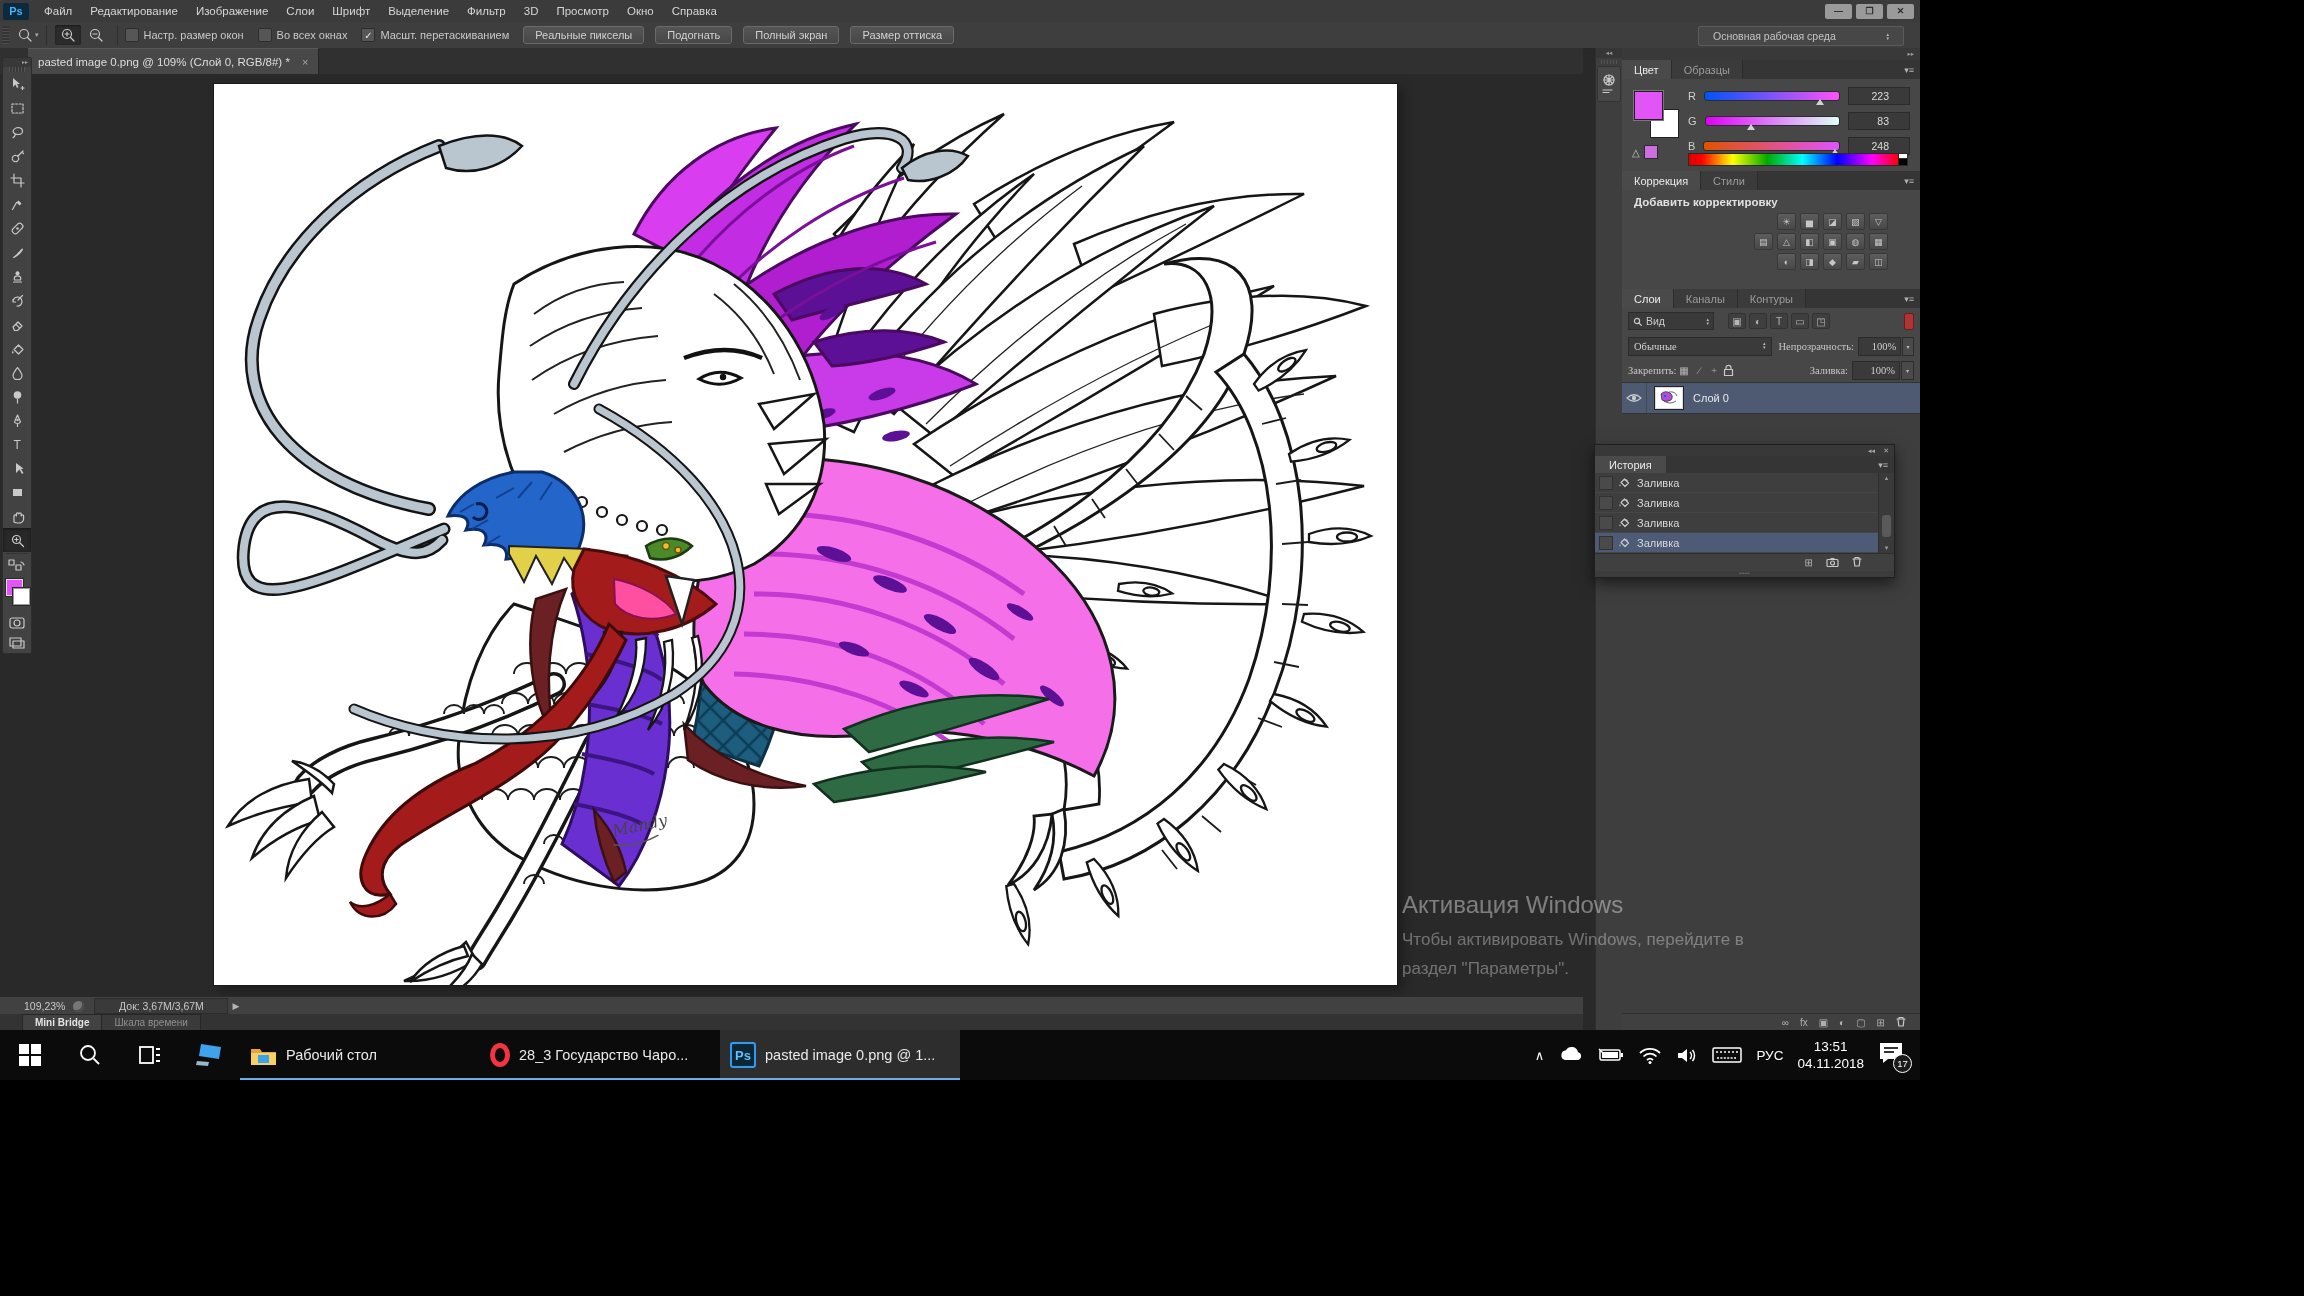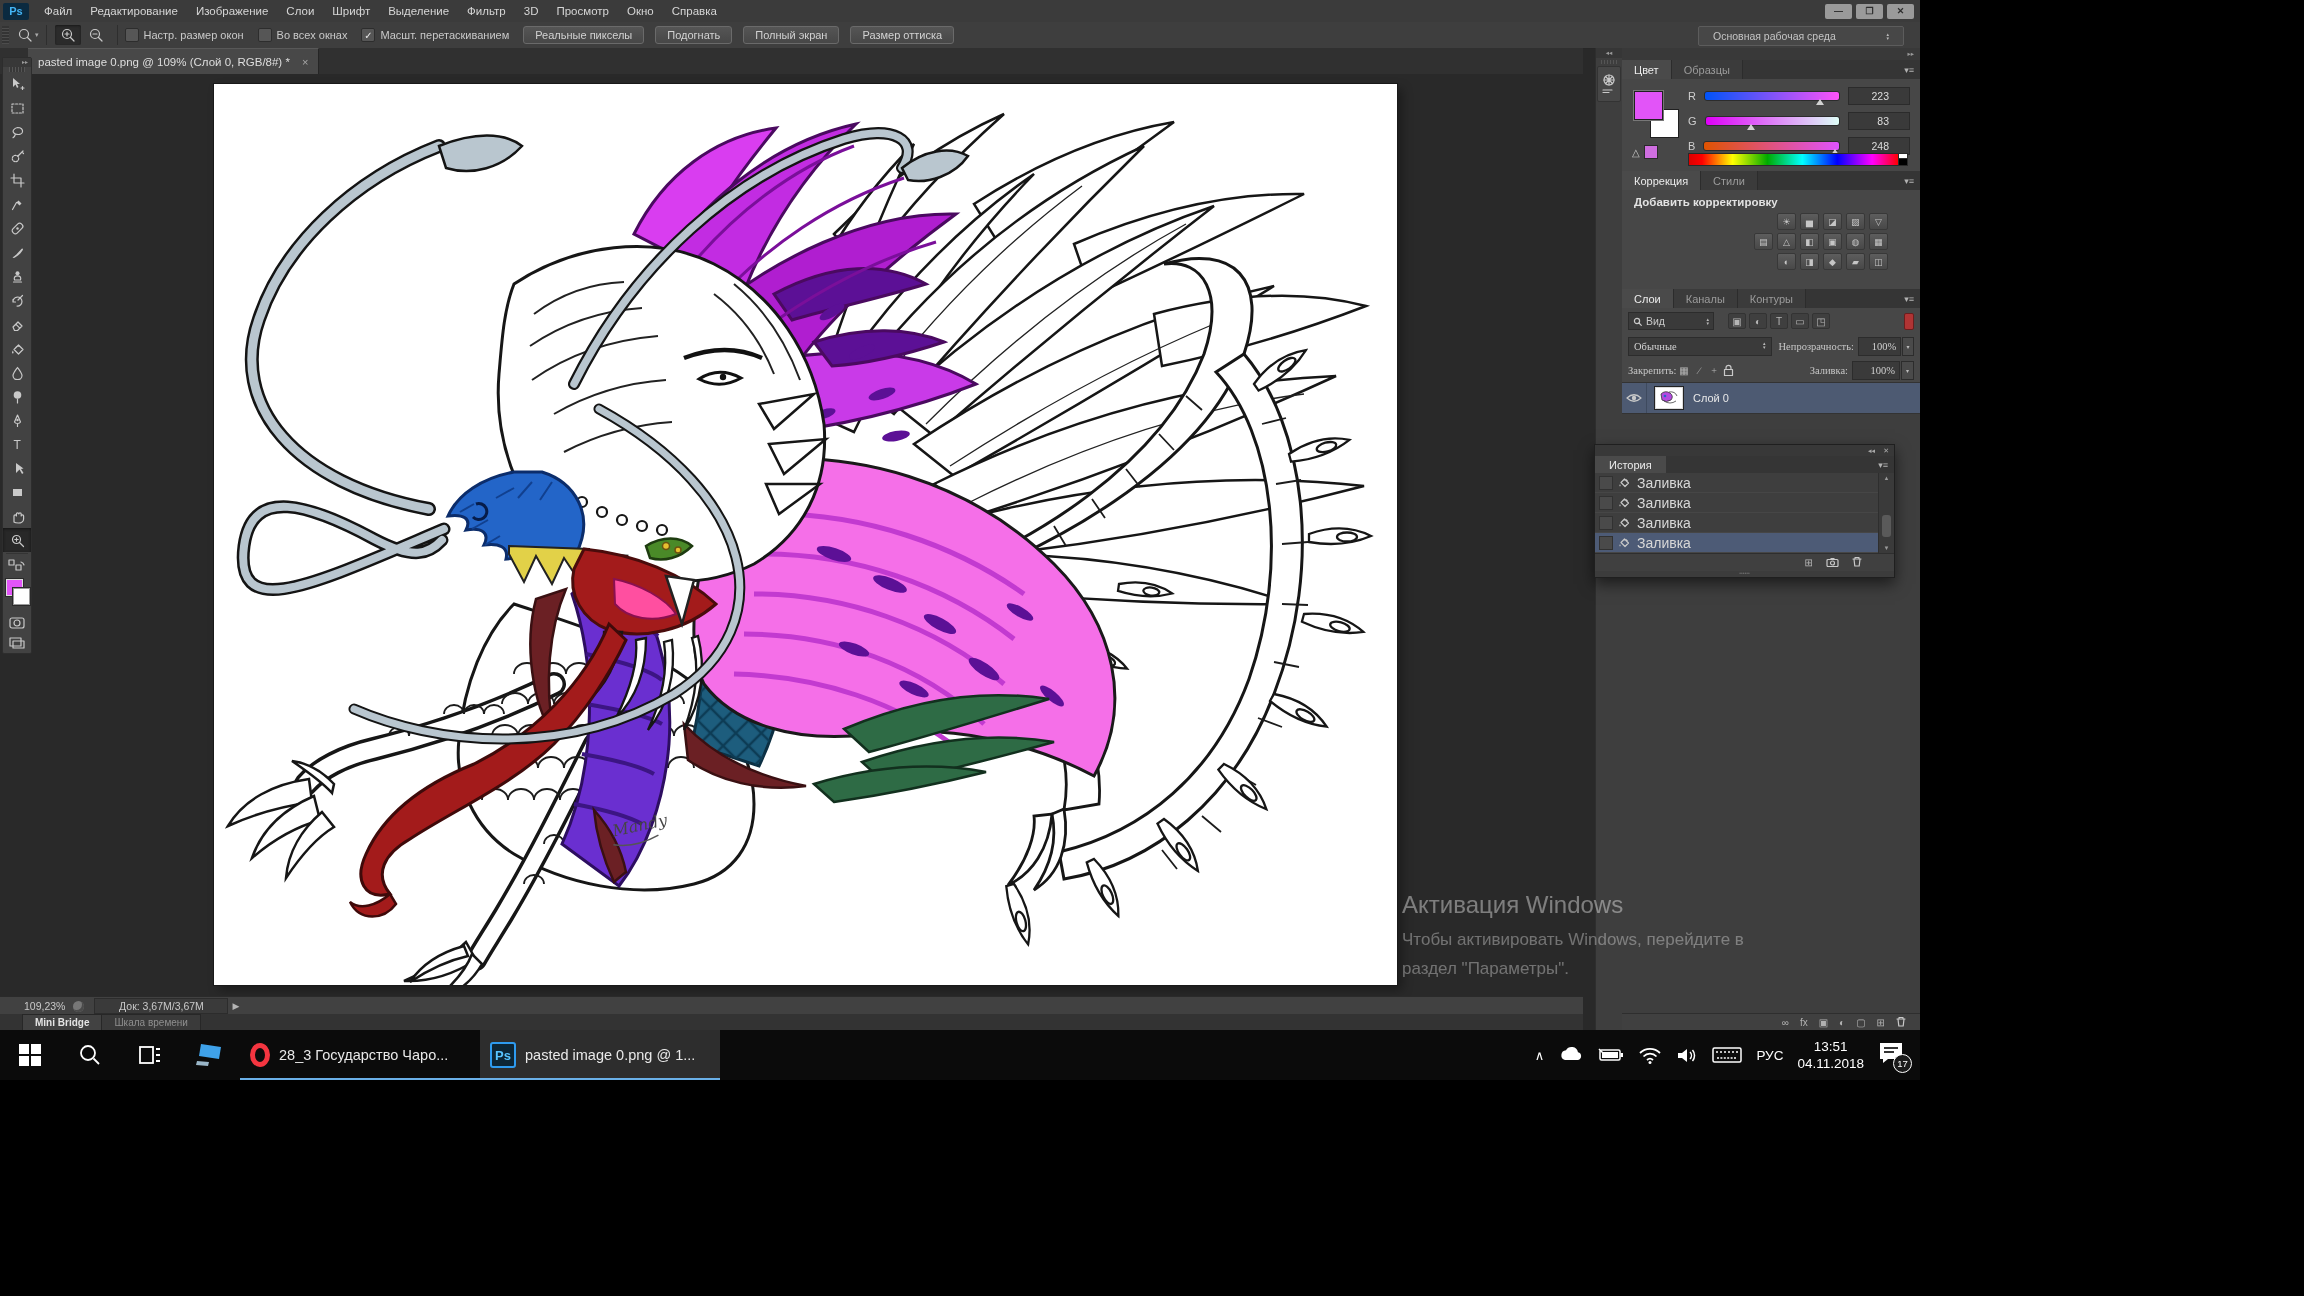--- a/index.html
+++ b/index.html
@@ -126,21 +126,21 @@
              justify-content:flex-end;gap:11px;padding-right:14px;color:#b0b0b0;font-size:10px;flex:none;}
 
   
   .history{position:absolute;left:1594px;top:444px;width:299px;height:132px;background:#434343;border:1px solid #1f1f1f;
            box-shadow:0 6px 14px rgba(0,0,0,.55);z-index:6;display:flex;flex-direction:column;}
   .h-title{height:11px;background:#383838;display:flex;justify-content:flex-end;align-items:center;gap:8px;
            color:#a8a8a8;font-size:7px;padding-right:5px;}
   .h-tabs{height:17px;background:#353535;display:flex;font-size:11px;}
   .h-tab{padding:0 14px;background:#4a4a4a;color:#ececec;display:flex;align-items:center;}
   .h-list{position:relative;flex:1;background:#3e3e3e;}
-  .h-row{height:19px;display:flex;align-items:center;border-bottom:1px solid #464646;color:#d8d8d8;font-size:14px;}
+  .h-row{height:19px;display:flex;align-items:center;border-bottom:1px solid #464646;color:#d8d8d8;font-size:11px;}
   .h-row.sel{background:#4d5b76;}
   .h-check{width:12px;height:12px;margin:0 5px 0 4px;background:#4a4a4a;border:1px solid #313131;}
   .h-label{margin-left:6px;}
   .h-scroll{position:absolute;right:0;top:0;bottom:0;width:15px;background:#3a3a3a;border-left:1px solid #2e2e2e;
             display:flex;flex-direction:column;align-items:center;justify-content:space-between;
             color:#9a9a9a;font-size:6px;padding:2px 0;}
   .h-thumb{width:9px;height:22px;background:#5a5a5a;border-radius:3px;margin-top:26px;}
   .h-foot{height:17px;background:#404040;border-top:1px solid #2e2e2e;display:flex;align-items:center;
           justify-content:flex-end;gap:13px;padding-right:32px;color:#b5b5b5;font-size:10px;}
   .h-grip{height:6px;background:#3c3c3c;color:#6e6e6e;font-size:5px;text-align:center;line-height:5px;}
@@ -932,20 +932,29 @@
             <path d="M18 6 h4 M18 12 h4 M18 18 h4" stroke="#fff" stroke-width="1.8"></path>
           </svg>
     </div>
     <div class="tb-ico">
       <svg width="30" height="26">
             <path d="M6 2 L26 5 L24 17 L4 14 Z" fill="#3fa2ea"></path>
             <path d="M2 19 L14 20 L13 24 L1 23 Z" fill="#9ab6c8"></path>
           </svg>
     </div>
     <div class="tb-app">
+      <svg width="27" height="21">
+        <path d="M1 4 L10 4 L12 7 L26 7 L26 20 L1 20 Z" fill="#e8a33d"></path>
+        <path d="M1 8 L26 8 L26 20 L1 20 Z" fill="#f7d064"></path>
+        <rect x="8" y="10" width="11" height="8" fill="#3ba3e8"></rect>
+      </svg>
+      <span>Рабочий стол</span>
+      <span class="ul"></span>
+    </div>
+    <div class="tb-app">
       <span class="opera-ring"></span>
       <span>28_3 Государство Чаро...</span>
       <span class="ul"></span>
     </div>
     <div class="tb-app active">
       <span class="ps-sq">Ps</span>
       <span>pasted image 0.png @ 1...</span>
       <span class="ul"></span>
     </div>
     <div class="tray">

